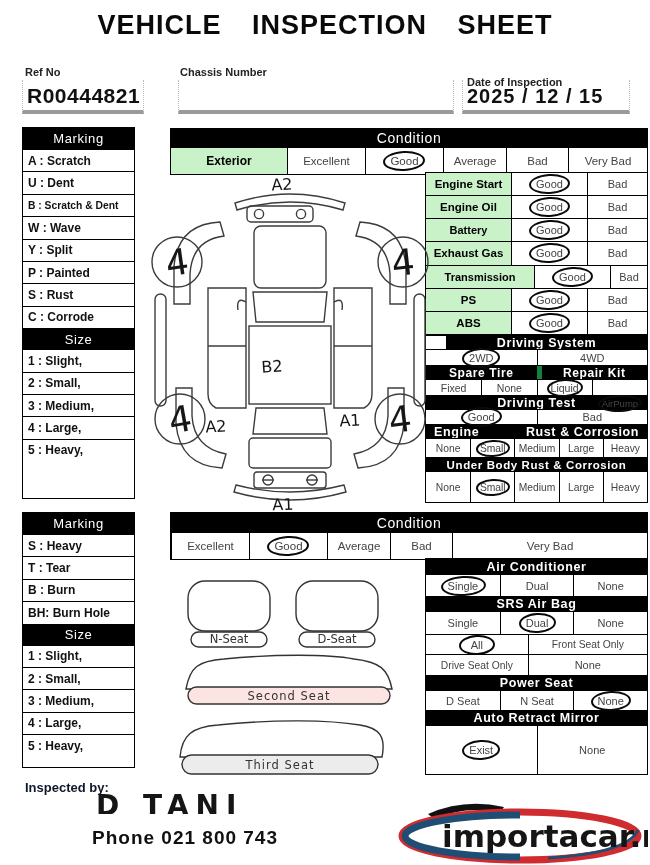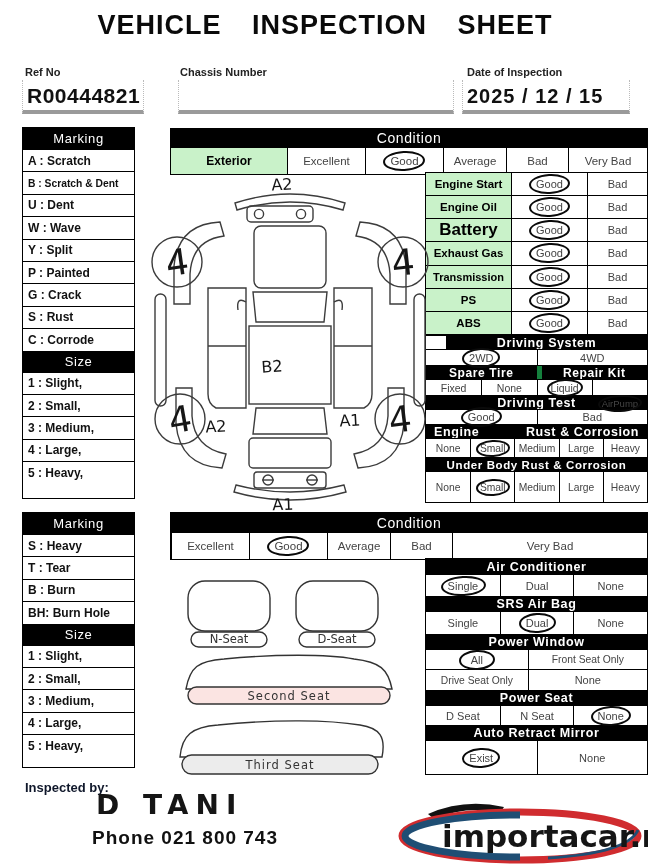--- a/index.html
+++ b/index.html
@@ -46,34 +46,33 @@
 
   <div class="abs title">VEHICLE INSPECTION SHEET</div>
   <div class="abs flabel" style="left:25px;top:66px;">Ref No</div>
   <div class="abs vbox" style="left:22px;top:80px;width:122px;height:34px;">
     <span class="refval">R00444821</span>
   </div>
   <div class="abs flabel" style="left:180px;top:66px;">Chassis Number</div>
   <div class="abs vbox" style="left:178px;top:80px;width:276px;height:34px;">
     <span class="refval"></span>
   </div>
-  <div class="abs flabel" style="left:467px;top:66px;">Date of Inspection</div>
+  <div class="abs flabel" style="left:467px;top:76px;">Date of Inspection</div>
   <div class="abs vbox" style="left:462px;top:80px;width:168px;height:34px;">
     <span class="dateval">2025 / 12 / 15</span>
   </div>
 
   <div class="panel" style="left:22px;top:127px;width:113px;height:372px;">
     <div class="prow first bhdr" style="height:21px;font-weight:normal;font-size:13px;">Marking</div>
     <div class="prow cell cfirst leftrow" style="height:22.4px;">A : Scratch</div>
+    <div class="prow cell cfirst leftrow" style="height:22.4px;">U : Dent</div>
     <div class="prow cell cfirst leftrow sm10" style="height:22.4px;">B : Scratch &amp; Dent</div>
-    <div class="prow cell cfirst leftrow" style="height:22.4px;">U : Dent</div>
     <div class="prow cell cfirst leftrow" style="height:22.4px;">W : Wave</div>
     <div class="prow cell cfirst leftrow" style="height:22.4px;">Y : Split</div>
     <div class="prow cell cfirst leftrow" style="height:22.4px;text-align:right;">P : Painted</div>
-    <div class="prow cell cfirst leftrow" style="height:22.4px;">G : Crack</div>
     <div class="prow cell cfirst leftrow" style="height:22.4px;">S : Rust</div>
     <div class="prow cell cfirst leftrow" style="height:22.4px;">C : Corrode</div>
     <div class="prow bhdr" style="height:21px;font-weight:normal;font-size:13px;">Size</div>
     <div class="prow cell cfirst leftrow" style="height:22.4px;">1 : Slight,</div>
     <div class="prow cell cfirst leftrow" style="height:22.4px;">2 : Small,</div>
     <div class="prow cell cfirst leftrow" style="height:22.4px;">3 : Medium,</div>
     <div class="prow cell cfirst leftrow" style="height:22.4px;">4 : Large,</div>
     <div class="prow cell cfirst leftrow" style="height:22.4px;">5 : Heavy,</div>
   </div>
 
@@ -100,35 +99,35 @@
       <div class="cell" style="flex:1;">Bad</div>
     </div>
     <div class="prow" style="flex:1;">
       <div class="cell cfirst green" style="width:85px;font-size:11.5px;">Engine Oil</div>
       <div class="cell" style="width:76px;">
           <span class="circ">Good</span>
         </div>
       <div class="cell" style="flex:1;">Bad</div>
     </div>
     <div class="prow" style="flex:1;">
-      <div class="cell cfirst green" style="width:85px;font-size:17px;">Battery</div>
+      <div class="cell cfirst green" style="width:85px;font-size:11px;">Battery</div>
       <div class="cell" style="width:76px;">
           <span class="circ">Good</span>
         </div>
       <div class="cell" style="flex:1;">Bad</div>
     </div>
     <div class="prow" style="flex:1;">
       <div class="cell cfirst green" style="width:85px;font-size:11.5px;">Exhaust Gas</div>
       <div class="cell" style="width:76px;">
           <span class="circ">Good</span>
         </div>
       <div class="cell" style="flex:1;">Bad</div>
     </div>
     <div class="prow" style="flex:1;">
-      <div class="cell cfirst green" style="width:85px;font-size:11px;">Transmission</div>
+      <div class="cell cfirst green" style="width:108px;font-size:11px;">Transmission</div>
       <div class="cell" style="width:76px;">
           <span class="circ">Good</span>
         </div>
       <div class="cell" style="flex:1;">Bad</div>
     </div>
     <div class="prow" style="flex:1;">
       <div class="cell cfirst green" style="width:85px;font-size:11.5px;">PS</div>
       <div class="cell" style="width:76px;">
           <span class="circ">Good</span>
         </div>
@@ -312,21 +311,20 @@
       <div class="cell" style="flex:1;">None</div>
     </div>
     <div class="prow bhdr" style="height:15px;">SRS Air Bag</div>
     <div class="prow" style="height:23px;">
       <div class="cell cfirst" style="width:33.4%;">Single</div>
       <div class="cell" style="width:33.3%;">
           <span class="circ">Dual</span>
         </div>
       <div class="cell" style="flex:1;">None</div>
     </div>
-    <div class="prow bhdr" style="height:15px;">Power Window</div>
     <div class="prow" style="height:20px;">
       <div class="cell cfirst" style="width:46%;">
           <span class="circ wide">All</span>
         </div>
       <div class="cell sm10" style="flex:1;">Front Seat Only</div>
     </div>
     <div class="prow" style="height:21px;">
       <div class="cell cfirst sm10" style="width:46%;">Drive Seat Only</div>
       <div class="cell" style="flex:1;">None</div>
     </div>

